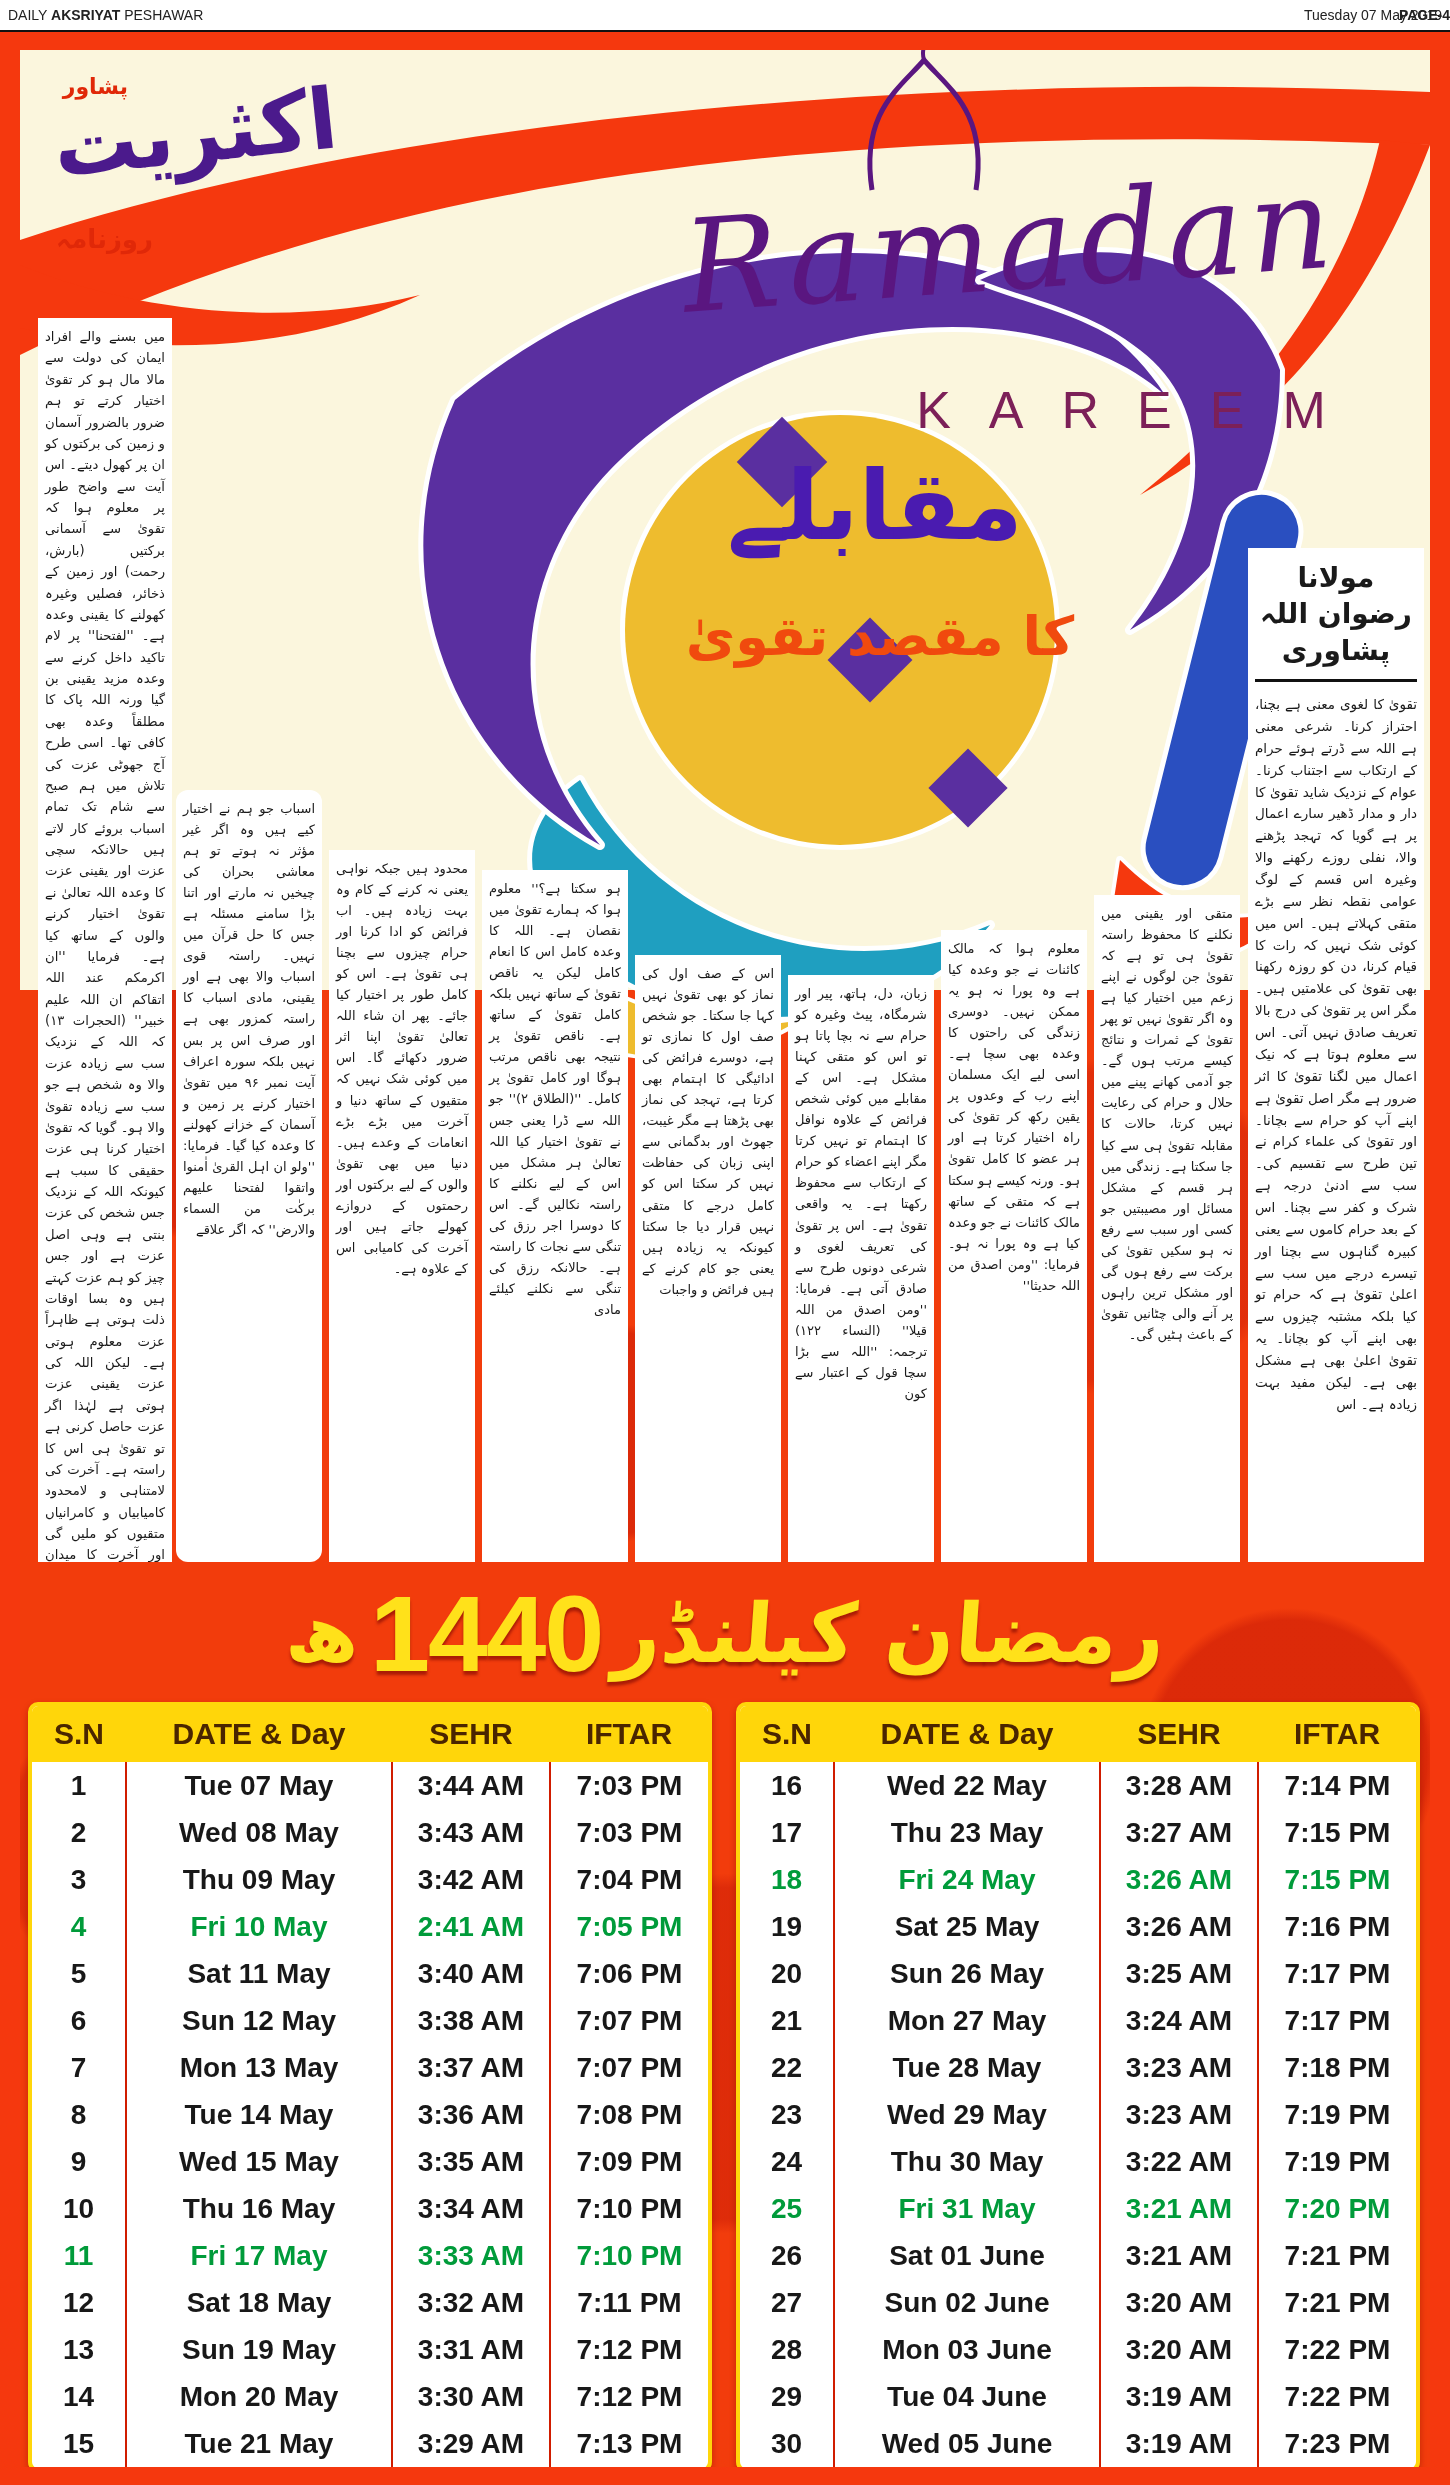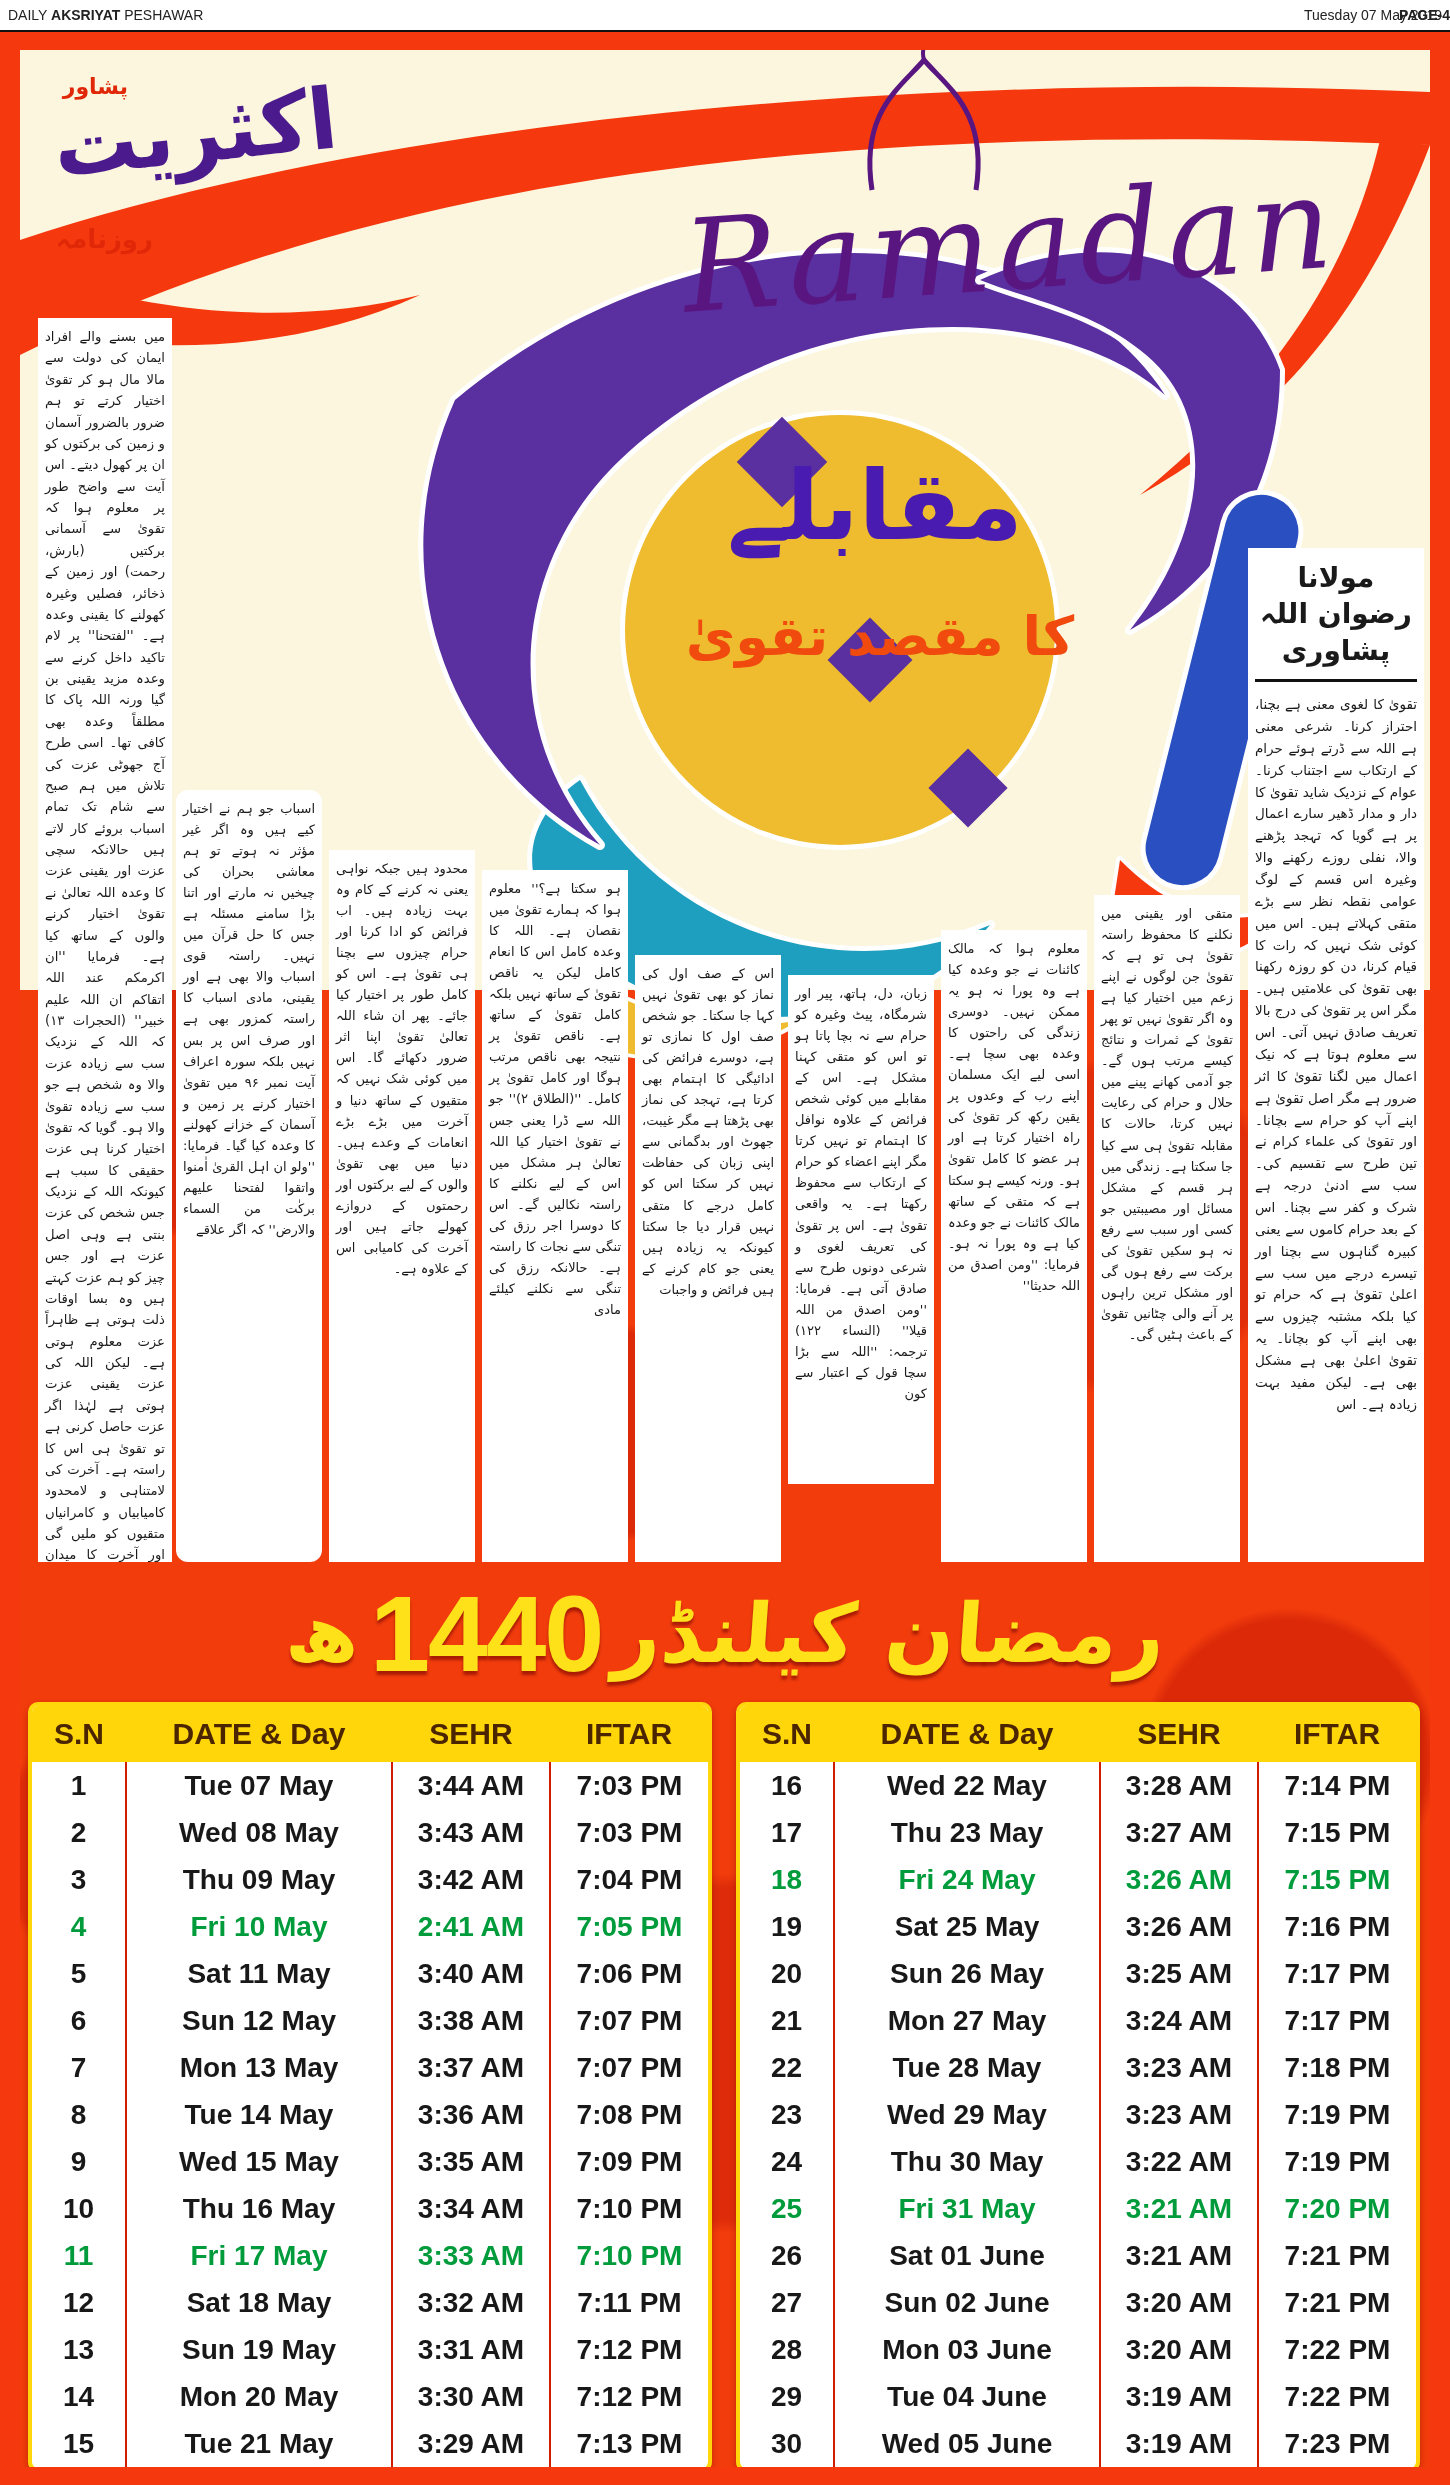--- a/index.html
+++ b/index.html
@@ -52,21 +52,21 @@
        direction:rtl;text-align:justify;font-family:"DejaVu Sans",sans-serif;
        font-size:13px;line-height:1.62;color:#1a1a1a;overflow:hidden;}
   .col-left{left:18px;top:268px;width:134px;height:1244px;font-size:13.2px;}
   .col-right{left:1228px;top:498px;width:176px;height:1014px;font-size:13.5px;}
   .author{font-weight:bold;font-size:28px;text-align:center;border-bottom:3px solid #111;
           padding:4px 0 10px 0;margin-bottom:12px;line-height:1.3;}
   .mid0{left:156px; top:740px;width:146px;height:772px;border-radius:12px;}
   .mid1{left:309px; top:800px;width:146px;height:712px;}
   .mid2{left:462px; top:820px;width:146px;height:692px;}
   .mid3{left:615px; top:905px;width:146px;height:607px;}
-  .mid4{left:768px; top:925px;width:146px;height:509px;}
+  .mid4{left:768px; top:925px;width:146px;height:587px;}
   .mid5{left:921px; top:880px;width:146px;height:632px;}
   .mid6{left:1074px;top:845px;width:146px;height:667px;}
   
   .banner{position:absolute;left:0;top:1518px;width:1410px;height:130px;z-index:4;
       display:flex;align-items:center;justify-content:center;direction:rtl;
       color:#ffe11a;text-shadow:0 4px 3px rgba(110,0,0,.55);}
   .banner .b-urdu{font-family:"DejaVu Sans",sans-serif;font-weight:bold;font-size:82px;
       transform:skewX(-4deg);}
   .banner .b-year{font-family:"Liberation Sans",sans-serif;font-weight:bold;font-size:108px;
       letter-spacing:-2px;margin:0 12px;}
@@ -127,20 +127,21 @@
         </g>
       </svg>
 
       <div class="masthead">
         <div class="mast-city">پشاور</div>
         <div class="mast-name">اکثریت</div>
         <div class="mast-daily">روزنامہ</div>
       </div>
 
       <div class="ramadan-script">Ramadan</div>
+      <div class="kareem">KAREEM</div>
 
       <div class="title-u1">مقابلے</div>
       <div class="title-u2">کا مقصد تقویٰ</div>
 
       <div class="col col-left">
         <span>میں بسنے والے افراد ایمان کی دولت سے مالا مال ہو کر تقویٰ اختیار کرتے تو ہم ضرور بالضرور آسمان و زمین کی برکتوں کو ان پر کھول دیتے۔ اس آیت سے واضح طور پر معلوم ہوا کہ تقویٰ سے آسمانی برکتیں (بارش، رحمت) اور زمین کے ذخائر، فصلیں وغیرہ کھولنے کا یقینی وعدہ ہے۔ ''لفتحنا'' پر لام تاکید داخل کرنے سے وعدہ مزید یقینی بن گیا ورنہ اللہ پاک کا مطلقاً وعدہ بھی کافی تھا۔ اسی طرح آج جھوٹی عزت کی تلاش میں ہم صبح سے شام تک تمام اسباب بروئے کار لاتے ہیں حالانکہ سچی عزت اور یقینی عزت کا وعدہ اللہ تعالیٰ نے تقویٰ اختیار کرنے والوں کے ساتھ کیا ہے۔ فرمایا ''ان اکرمکم عند اللہ اتقاکم ان اللہ علیم خبیر'' (الحجرات ۱۳) کہ اللہ کے نزدیک سب سے زیادہ عزت والا وہ شخص ہے جو سب سے زیادہ تقویٰ والا ہو۔ گویا کہ تقویٰ اختیار کرنا ہی عزت حقیقی کا سبب ہے کیونکہ اللہ کے نزدیک جس شخص کی عزت بنتی ہے وہی اصل عزت ہے اور جس چیز کو ہم عزت کہتے ہیں وہ بسا اوقات ذلت ہوتی ہے ظاہراً عزت معلوم ہوتی ہے۔ لیکن اللہ کی عزت یقینی عزت ہوتی ہے لہٰذا اگر عزت حاصل کرنی ہے تو تقویٰ ہی اس کا راستہ ہے۔ آخرت کی لامتناہی و لامحدود کامیابیاں و کامرانیاں متقیوں کو ملیں گی اور آخرت کا میدان مارنے والے اصل لوگ اہل تقویٰ ہیں۔ جو تقویٰ کا سرمایہ اپنے ساتھ لے جانے میں کامیاب ہوا وہ میدان جیتے گا۔ آئیں سب مل کر تقویٰ کی بنیاد پر زندگی گزارنے کا عہد کرلیں۔</span>
         
       </div>
       <div class="col mid0">اسباب جو ہم نے اختیار کیے ہیں وہ اگر غیر مؤثر نہ ہوتے تو ہم معاشی بحران کی چیخیں نہ مارتے اور اتنا بڑا سامنے مسئلہ ہے جس کا حل قرآن میں نہیں۔ راستہ قوی اسباب والا بھی ہے اور یقینی، مادی اسباب کا راستہ کمزور بھی ہے اور صرف اس پر بس نہیں بلکہ سورہ اعراف آیت نمبر ۹۶ میں تقویٰ اختیار کرنے پر زمین و آسمان کے خزانے کھولنے کا وعدہ کیا گیا۔ فرمایا: ''ولو ان اہل القریٰ اٰمنوا واتقوا لفتحنا علیھم برکٰت من السماء والارض'' کہ اگر علاقے</div>
       <div class="col mid1">محدود ہیں جبکہ نواہی یعنی نہ کرنے کے کام وہ بہت زیادہ ہیں۔ اب فرائض کو ادا کرنا اور حرام چیزوں سے بچنا ہی تقویٰ ہے۔ اس کو کامل طور پر اختیار کیا جائے۔ پھر ان شاء اللہ تعالیٰ تقویٰ اپنا اثر ضرور دکھائے گا۔ اس میں کوئی شک نہیں کہ متقیوں کے ساتھ دنیا و آخرت میں بڑے بڑے انعامات کے وعدے ہیں۔ دنیا میں بھی تقویٰ والوں کے لیے برکتوں اور رحمتوں کے دروازے کھولے جاتے ہیں اور آخرت کی کامیابی اس کے علاوہ ہے۔</div>

